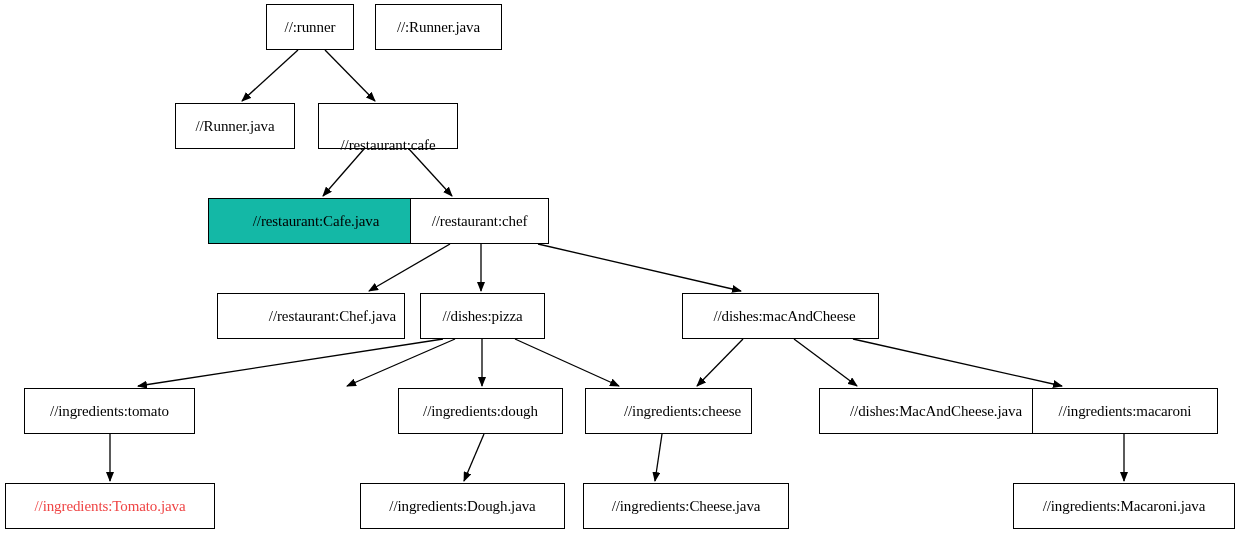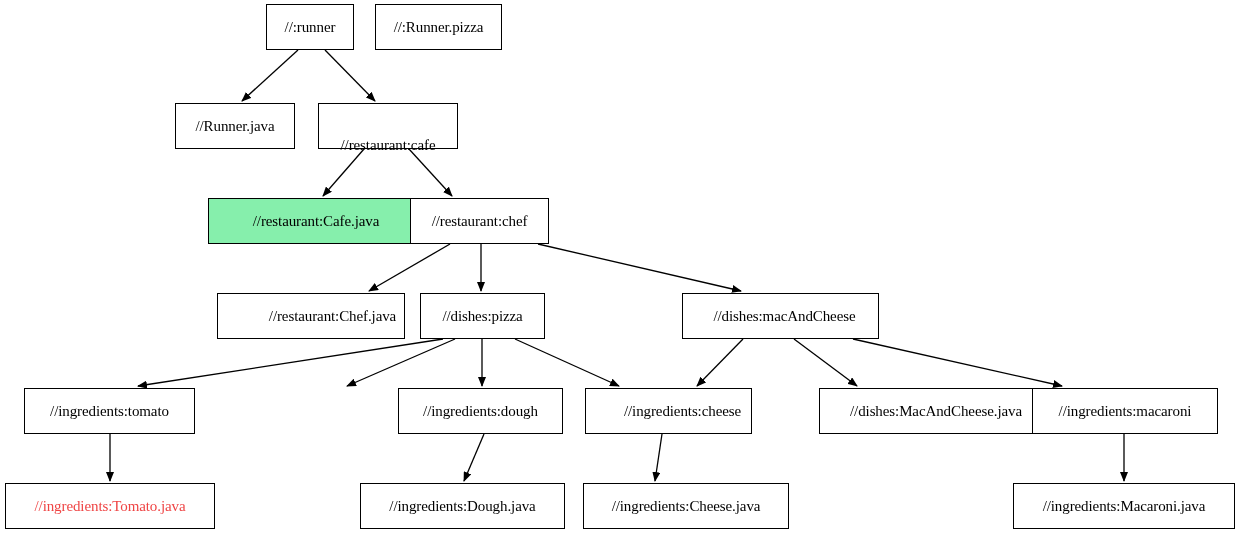--- a/index.html
+++ b/index.html
@@ -79,29 +79,29 @@
         <line x1="662" y1="434" x2="655" y2="481" stroke="#000000" stroke-width="1.3" marker-end="url(#arrowhead)"></line>
         <line x1="1124" y1="434" x2="1124" y2="481" stroke="#000000" stroke-width="1.3" marker-end="url(#arrowhead)"></line>
       </g>
   </svg>
 
   <div id="node-layer">
       <div class="graph-node" style="left: 266px; top: 4px; width: 88px; height: 46px; background: rgb(255, 255, 255); border-color: rgb(0, 0, 0);">
         <span class="node-label" style="color: rgb(0, 0, 0);">//:runner</span>
       </div>
       <div class="graph-node" style="left: 375px; top: 4px; width: 127px; height: 46px; background: rgb(255, 255, 255); border-color: rgb(0, 0, 0);">
-        <span class="node-label" style="color: rgb(0, 0, 0);">//:Runner.pizza</span>
+        <span class="node-label" style="color: rgb(0, 0, 0);">//:Runner.java</span>
       </div>
       <div class="graph-node" style="left: 175px; top: 103px; width: 120px; height: 46px; background: rgb(255, 255, 255); border-color: rgb(0, 0, 0);">
         <span class="node-label" style="color: rgb(0, 0, 0);">//Runner.java</span>
       </div>
       <div class="graph-node" style="left: 318px; top: 103px; width: 140px; height: 46px; background: rgb(255, 255, 255); border-color: rgb(0, 0, 0);">
         <span class="node-label" style="color: rgb(0, 0, 0); margin-top: 38px;">//restaurant:cafe</span>
       </div>
-      <div class="graph-node" style="left: 208px; top: 198px; width: 216px; height: 46px; background: #86efac; border-color: rgb(0, 0, 0);">
+      <div class="graph-node" style="left: 208px; top: 198px; width: 216px; height: 46px; background: #14b8a6; border-color: rgb(0, 0, 0);">
         <span class="node-label" style="color: rgb(0, 0, 0);">//restaurant:Cafe.java</span>
       </div>
       <div class="graph-node" style="left: 410px; top: 198px; width: 139px; height: 46px; background: rgb(255, 255, 255); border-color: rgb(0, 0, 0);">
         <span class="node-label" style="color: rgb(0, 0, 0);">//restaurant:chef</span>
       </div>
       <div class="graph-node" style="left: 217px; top: 293px; width: 188px; height: 46px; background: rgb(255, 255, 255); border-color: rgb(0, 0, 0); padding-left: 43px;">
         <span class="node-label" style="color: rgb(0, 0, 0);">//restaurant:Chef.java</span>
       </div>
       <div class="graph-node" style="left: 420px; top: 293px; width: 125px; height: 46px; background: rgb(255, 255, 255); border-color: rgb(0, 0, 0);">
         <span class="node-label" style="color: rgb(0, 0, 0);">//dishes:pizza</span>

